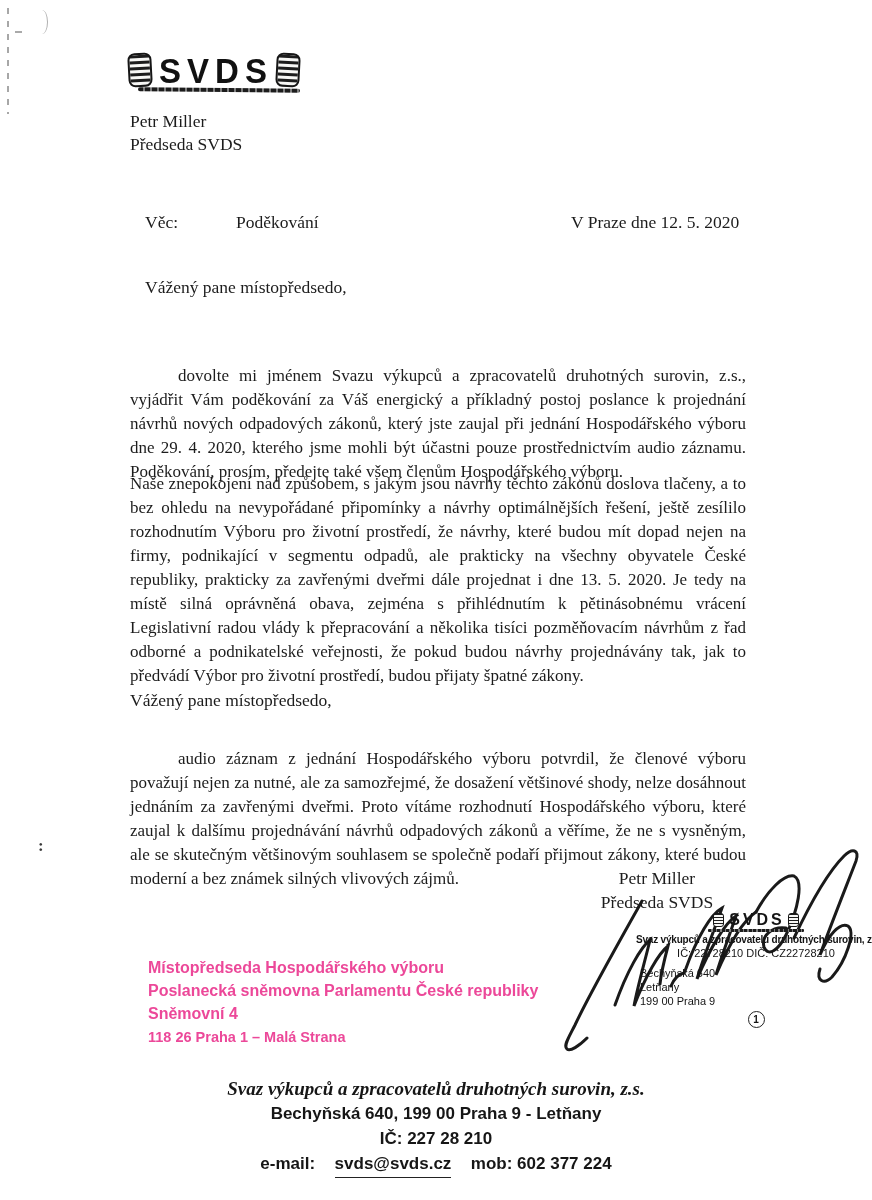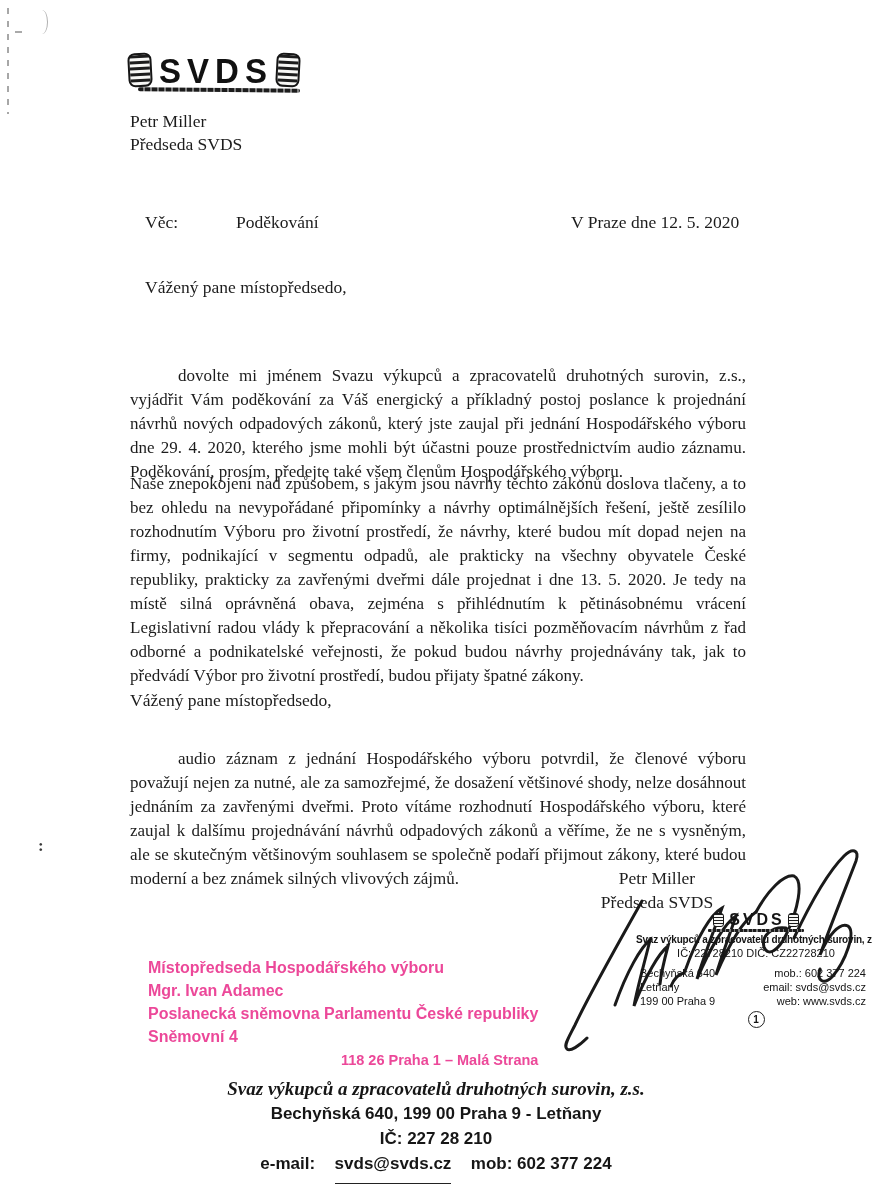--- a/index.html
+++ b/index.html
@@ -58,27 +58,27 @@
   .stamp-cols{display:flex;justify-content:space-between;margin-top:7px;padding:0 10px 0 4px;}
   .stamp-col{font-size:11px;line-height:14px;}
   .stamp-col.right{text-align:right;}
   .stamp-page{text-align:center;margin-top:1px;}
   .circle-num{display:inline-block;width:15px;height:15px;border:1.4px solid #222;border-radius:50%;
     font:700 10px/15px "Liberation Sans",sans-serif;text-align:center;}
 
   
   .recipient{left:148px;top:956px;font-family:"Liberation Sans",sans-serif;font-weight:700;
     font-size:16px;line-height:23px;color:#ec4899;}
-  .recipient .small{font-size:14.5px;margin-top:1px;text-align:right;}
+  .recipient .small{font-size:14.5px;margin-top:1px;}
 
   
   .footer{left:136px;top:1076px;width:600px;text-align:center;color:#161616;}
   .f-org{font-family:"Liberation Serif",serif;font-style:italic;font-weight:700;font-size:19px;line-height:25px;}
   .f-line{font-family:"Liberation Sans",sans-serif;font-size:17px;line-height:25px;font-weight:bold;}
-  .f-email{border-bottom:1.6px solid #222;padding-bottom:10px;}
+  .f-email{border-bottom:1.6px solid #222;padding-bottom:4px;}
   .f-gap{display:inline-block;width:10px;}
 </style>
 </head>
 <body>
 
 <div>
 
   <div class="abs edge-dash"></div>
   <div class="abs edge-curl"></div>
   <div class="abs edge-tick"></div>
@@ -135,34 +135,28 @@
     </div>
     <div class="stamp-logo-bar"></div>
     <div class="stamp-org">Svaz výkupců a zpracovatelů druhotných surovin, z.s.</div>
     <div class="stamp-ids">IČ: 22728210  DIČ: CZ22728210</div>
     <div class="stamp-cols">
       <div class="stamp-col">
         <div>Bechyňská 640</div>
         <div>Letňany</div>
         <div>199 00 Praha 9</div>
       </div>
-      <div class="stamp-col right">
-        <div>mob.: 602 377 224</div>
-        <div>email: svds@svds.cz</div>
-        <div>web: www.svds.cz</div>
-      </div>
     </div>
     <div class="stamp-page">
       <span class="circle-num">1</span>
     </div>
   </div>
 
   <div class="abs recipient">
     <div>Místopředseda Hospodářského výboru</div>
-    <div>Mgr. Ivan Adamec</div>
     <div>Poslanecká sněmovna Parlamentu České republiky</div>
     <div>Sněmovní 4</div>
     <div class="small">118 26 Praha 1 – Malá Strana</div>
   </div>
 
   <div class="abs footer">
     <div class="f-org">Svaz výkupců a zpracovatelů druhotných surovin, z.s.</div>
     <div class="f-line">Bechyňská 640, 199 00  Praha 9 - Letňany</div>
     <div class="f-line">IČ:  227 28 210</div>
     <div class="f-line">

